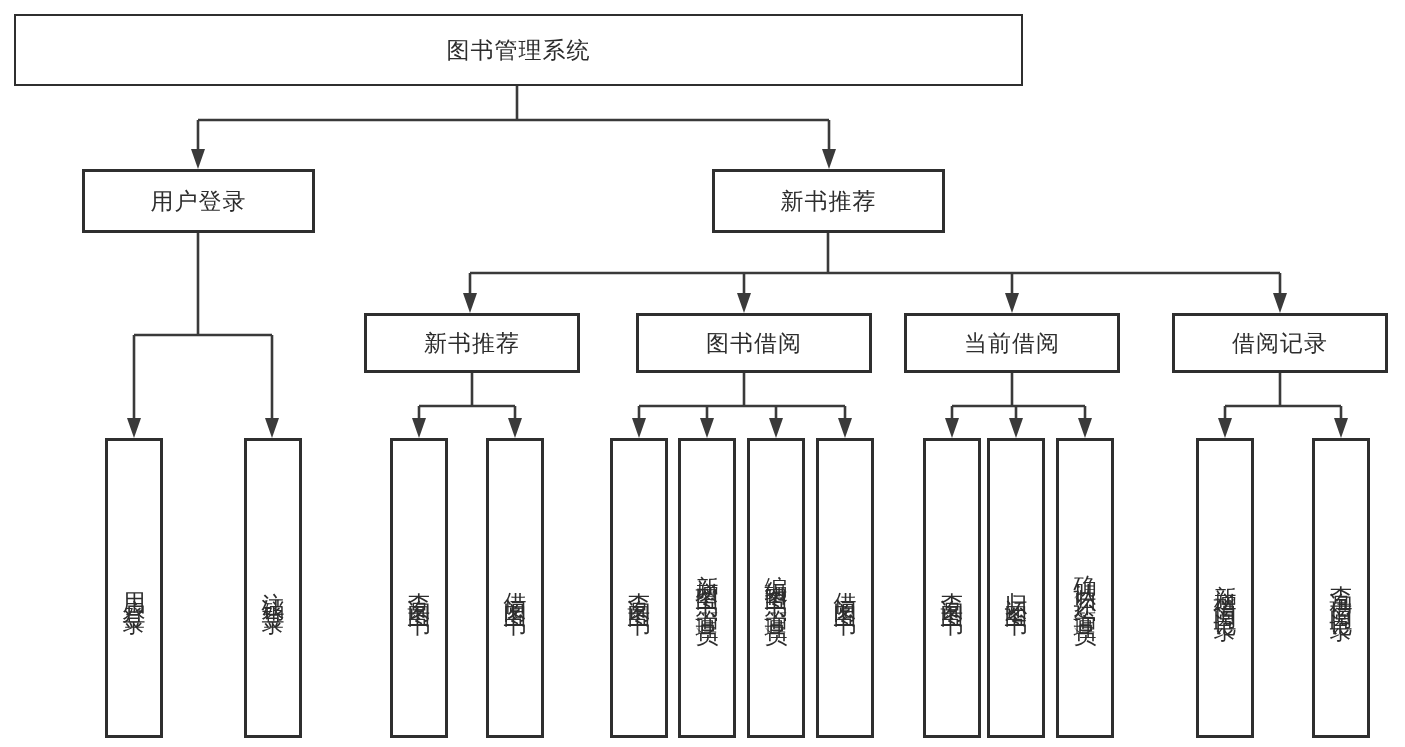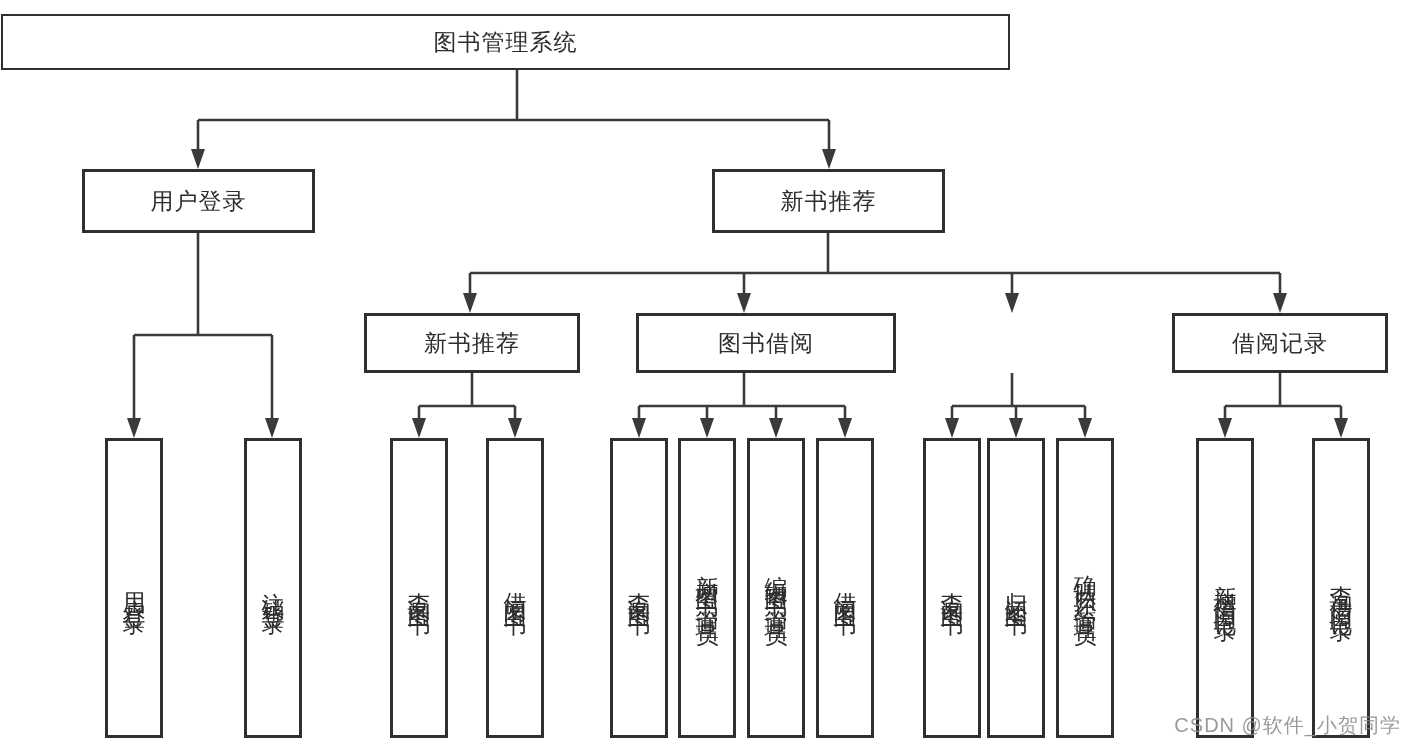--- a/index.html
+++ b/index.html
@@ -98,27 +98,28 @@
       <line x1="1016" y1="406" x2="1016" y2="424" stroke="#3a3a3a" stroke-width="2.6"></line>
       <polygon points="1009,418 1023,418 1016,438" fill="#3a3a3a"></polygon>
       <line x1="1085" y1="406" x2="1085" y2="424" stroke="#3a3a3a" stroke-width="2.6"></line>
       <polygon points="1078,418 1092,418 1085,438" fill="#3a3a3a"></polygon>
       <line x1="1225" y1="406" x2="1225" y2="424" stroke="#3a3a3a" stroke-width="2.6"></line>
       <polygon points="1218,418 1232,418 1225,438" fill="#3a3a3a"></polygon>
       <line x1="1341" y1="406" x2="1341" y2="424" stroke="#3a3a3a" stroke-width="2.6"></line>
       <polygon points="1334,418 1348,418 1341,438" fill="#3a3a3a"></polygon>
     </svg>
 
-  <div class="box root" style="left:1px;top:14px;width:1009px;height:56px;">图书管理系统</div>
+  <div class="box root" style="left:14px;top:14px;width:1009px;height:72px;">图书管理系统</div>
 
   <div class="box" style="left:82px;top:169px;width:233px;height:64px;">用户登录</div>
   <div class="box" style="left:712px;top:169px;width:233px;height:64px;">新书推荐</div>
 
   <div class="box" style="left:364px;top:313px;width:216px;height:60px;">新书推荐</div>
-  <div class="box" style="left:636px;top:313px;width:260px;height:60px;">图书借阅</div>
+  <div class="box" style="left:636px;top:313px;width:236px;height:60px;">图书借阅</div>
+  <div class="box" style="left:904px;top:313px;width:216px;height:60px;">当前借阅</div>
   <div class="box" style="left:1172px;top:313px;width:216px;height:60px;text-align:center;">借阅记录</div>
 
   <div class="box leaf" style="left:105px;top:438px;width:58px;height:300px;">
     <span class="vtext">用户登录</span>
   </div>
   <div class="box leaf" style="left:244px;top:438px;width:58px;height:300px;">
     <span class="vtext">注销登录</span>
   </div>
 
   <div class="box leaf" style="left:390px;top:438px;width:58px;height:300px;">
@@ -151,14 +152,13 @@
     <span class="vtext">确认归还（管理员）</span>
   </div>
 
   <div class="box leaf" style="left:1196px;top:438px;width:58px;height:300px;">
     <span class="vtext">新增借阅记录</span>
   </div>
   <div class="box leaf" style="left:1312px;top:438px;width:58px;height:300px;">
     <span class="vtext">查询借阅记录</span>
   </div>
 
-  <div class="watermark">CSDN @软件_小贺同学</div>
 </div>
 
 </body></html>

